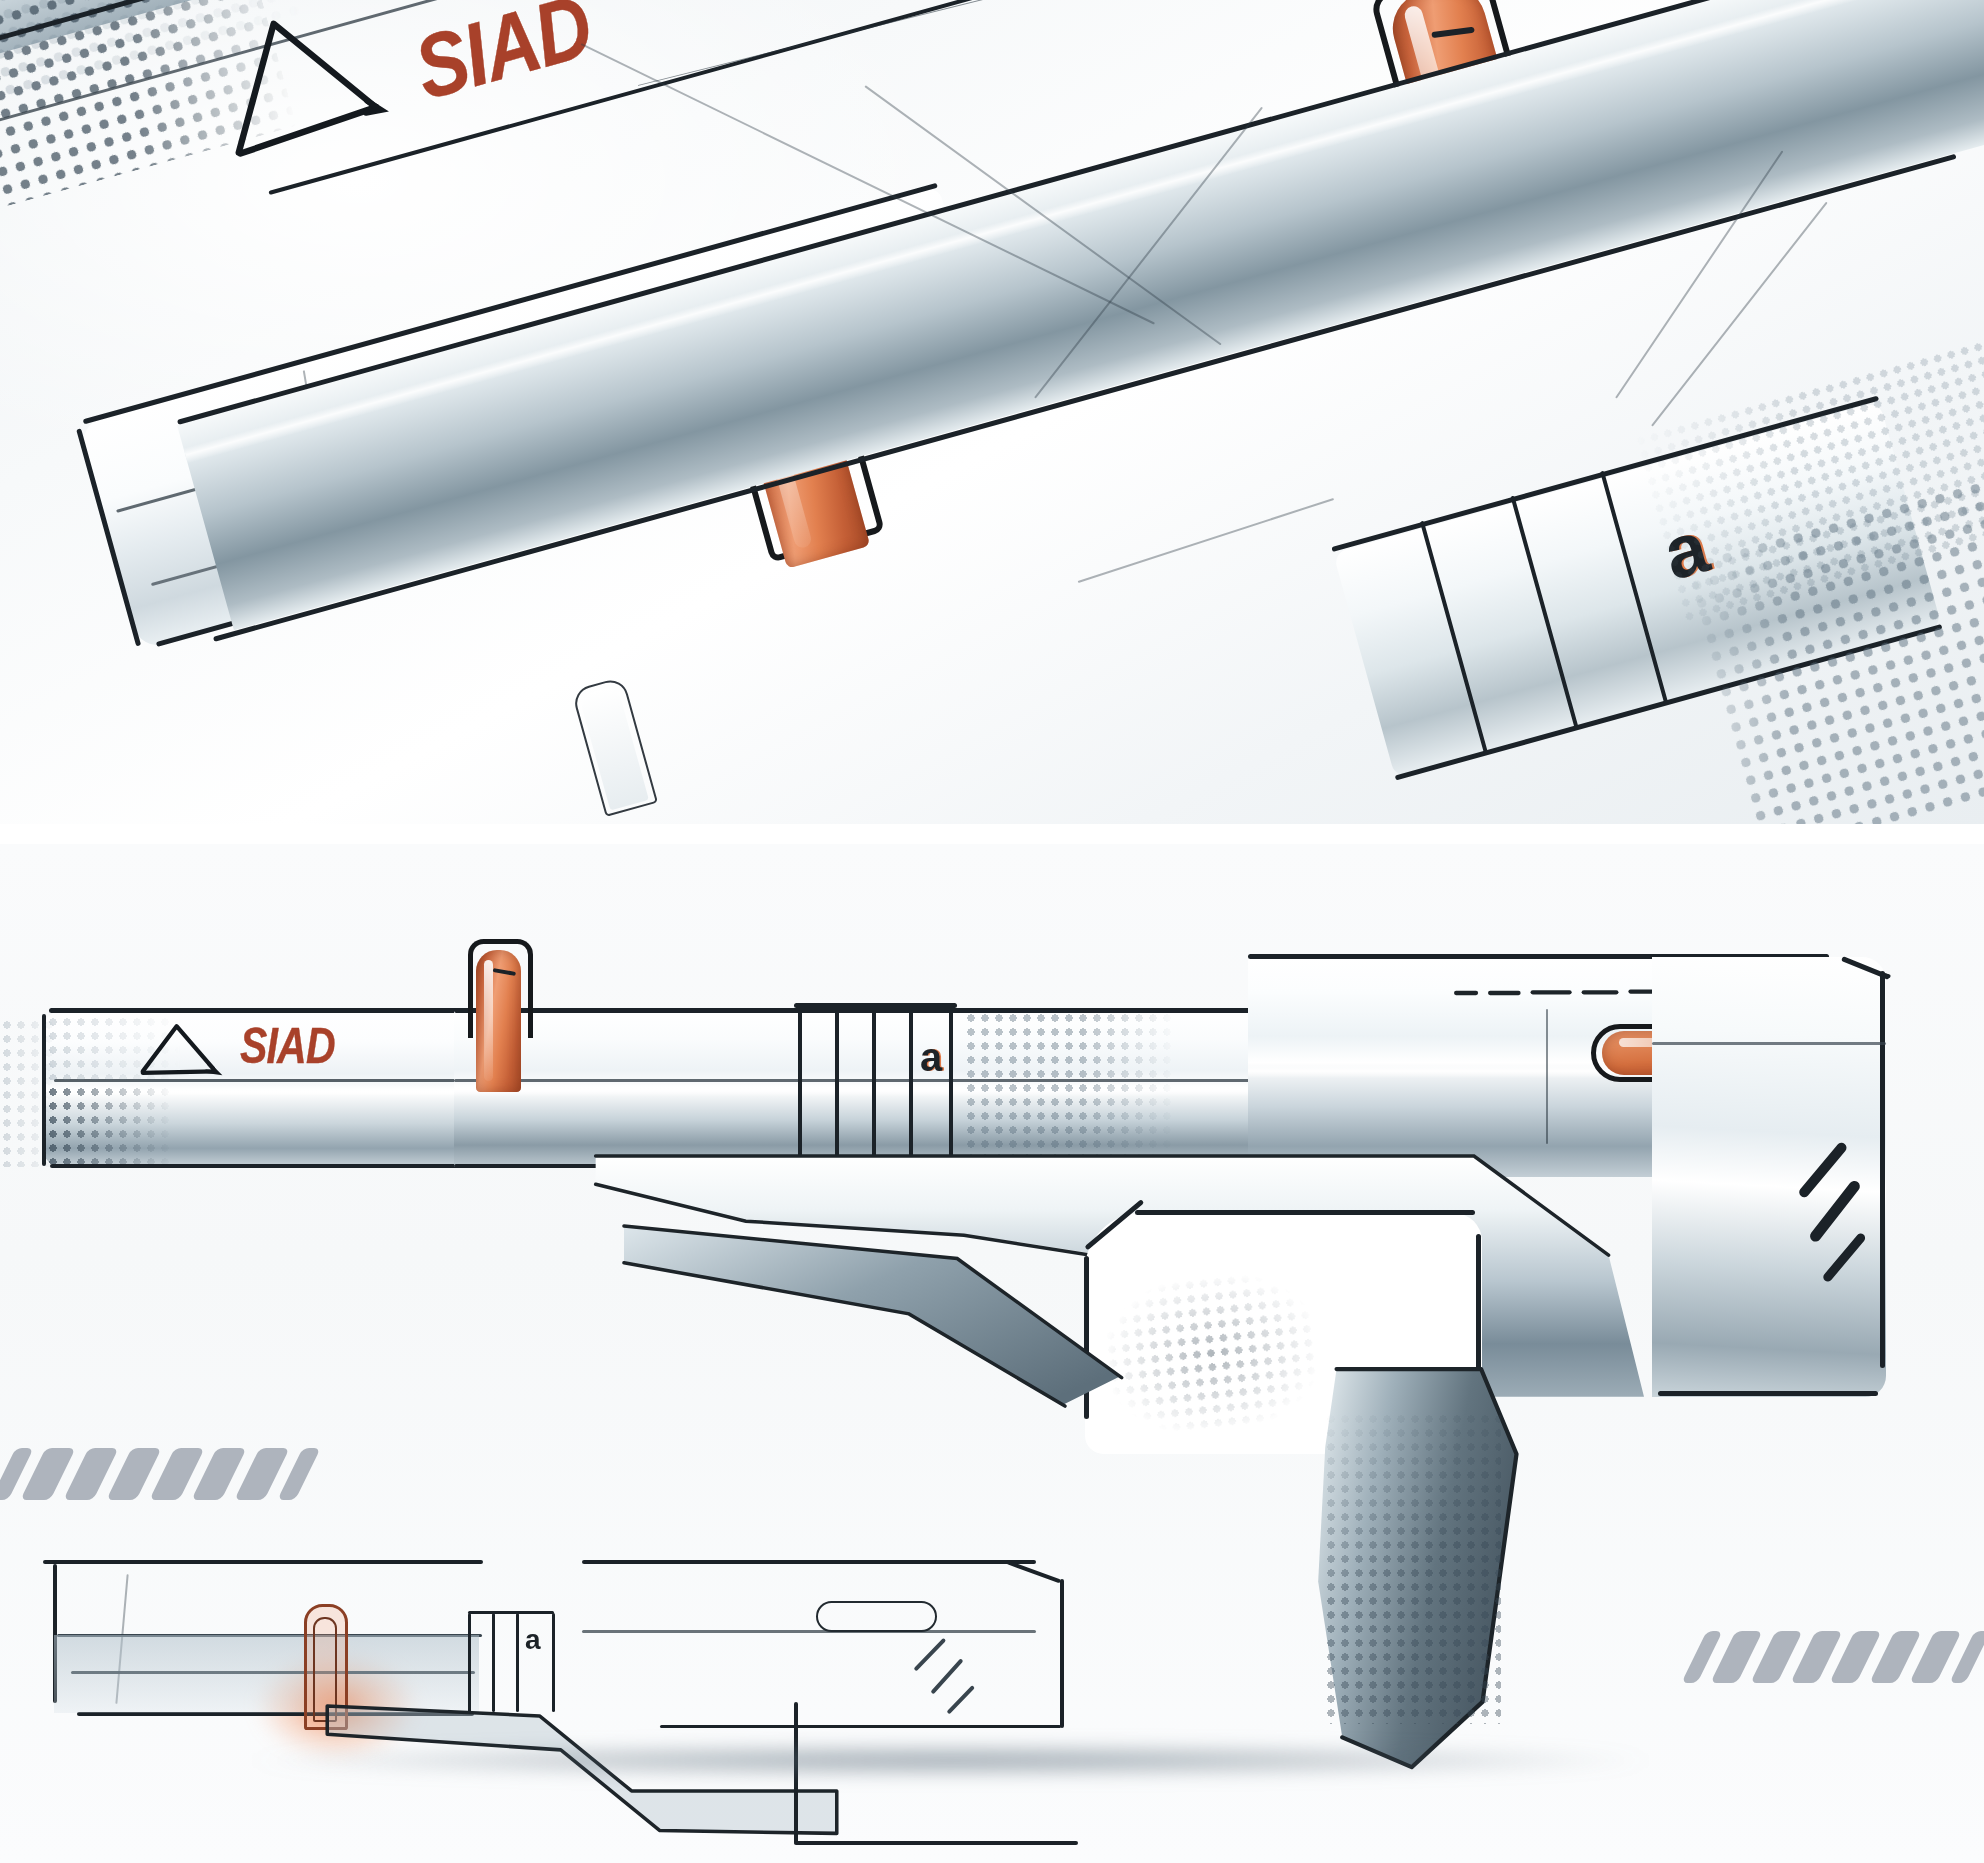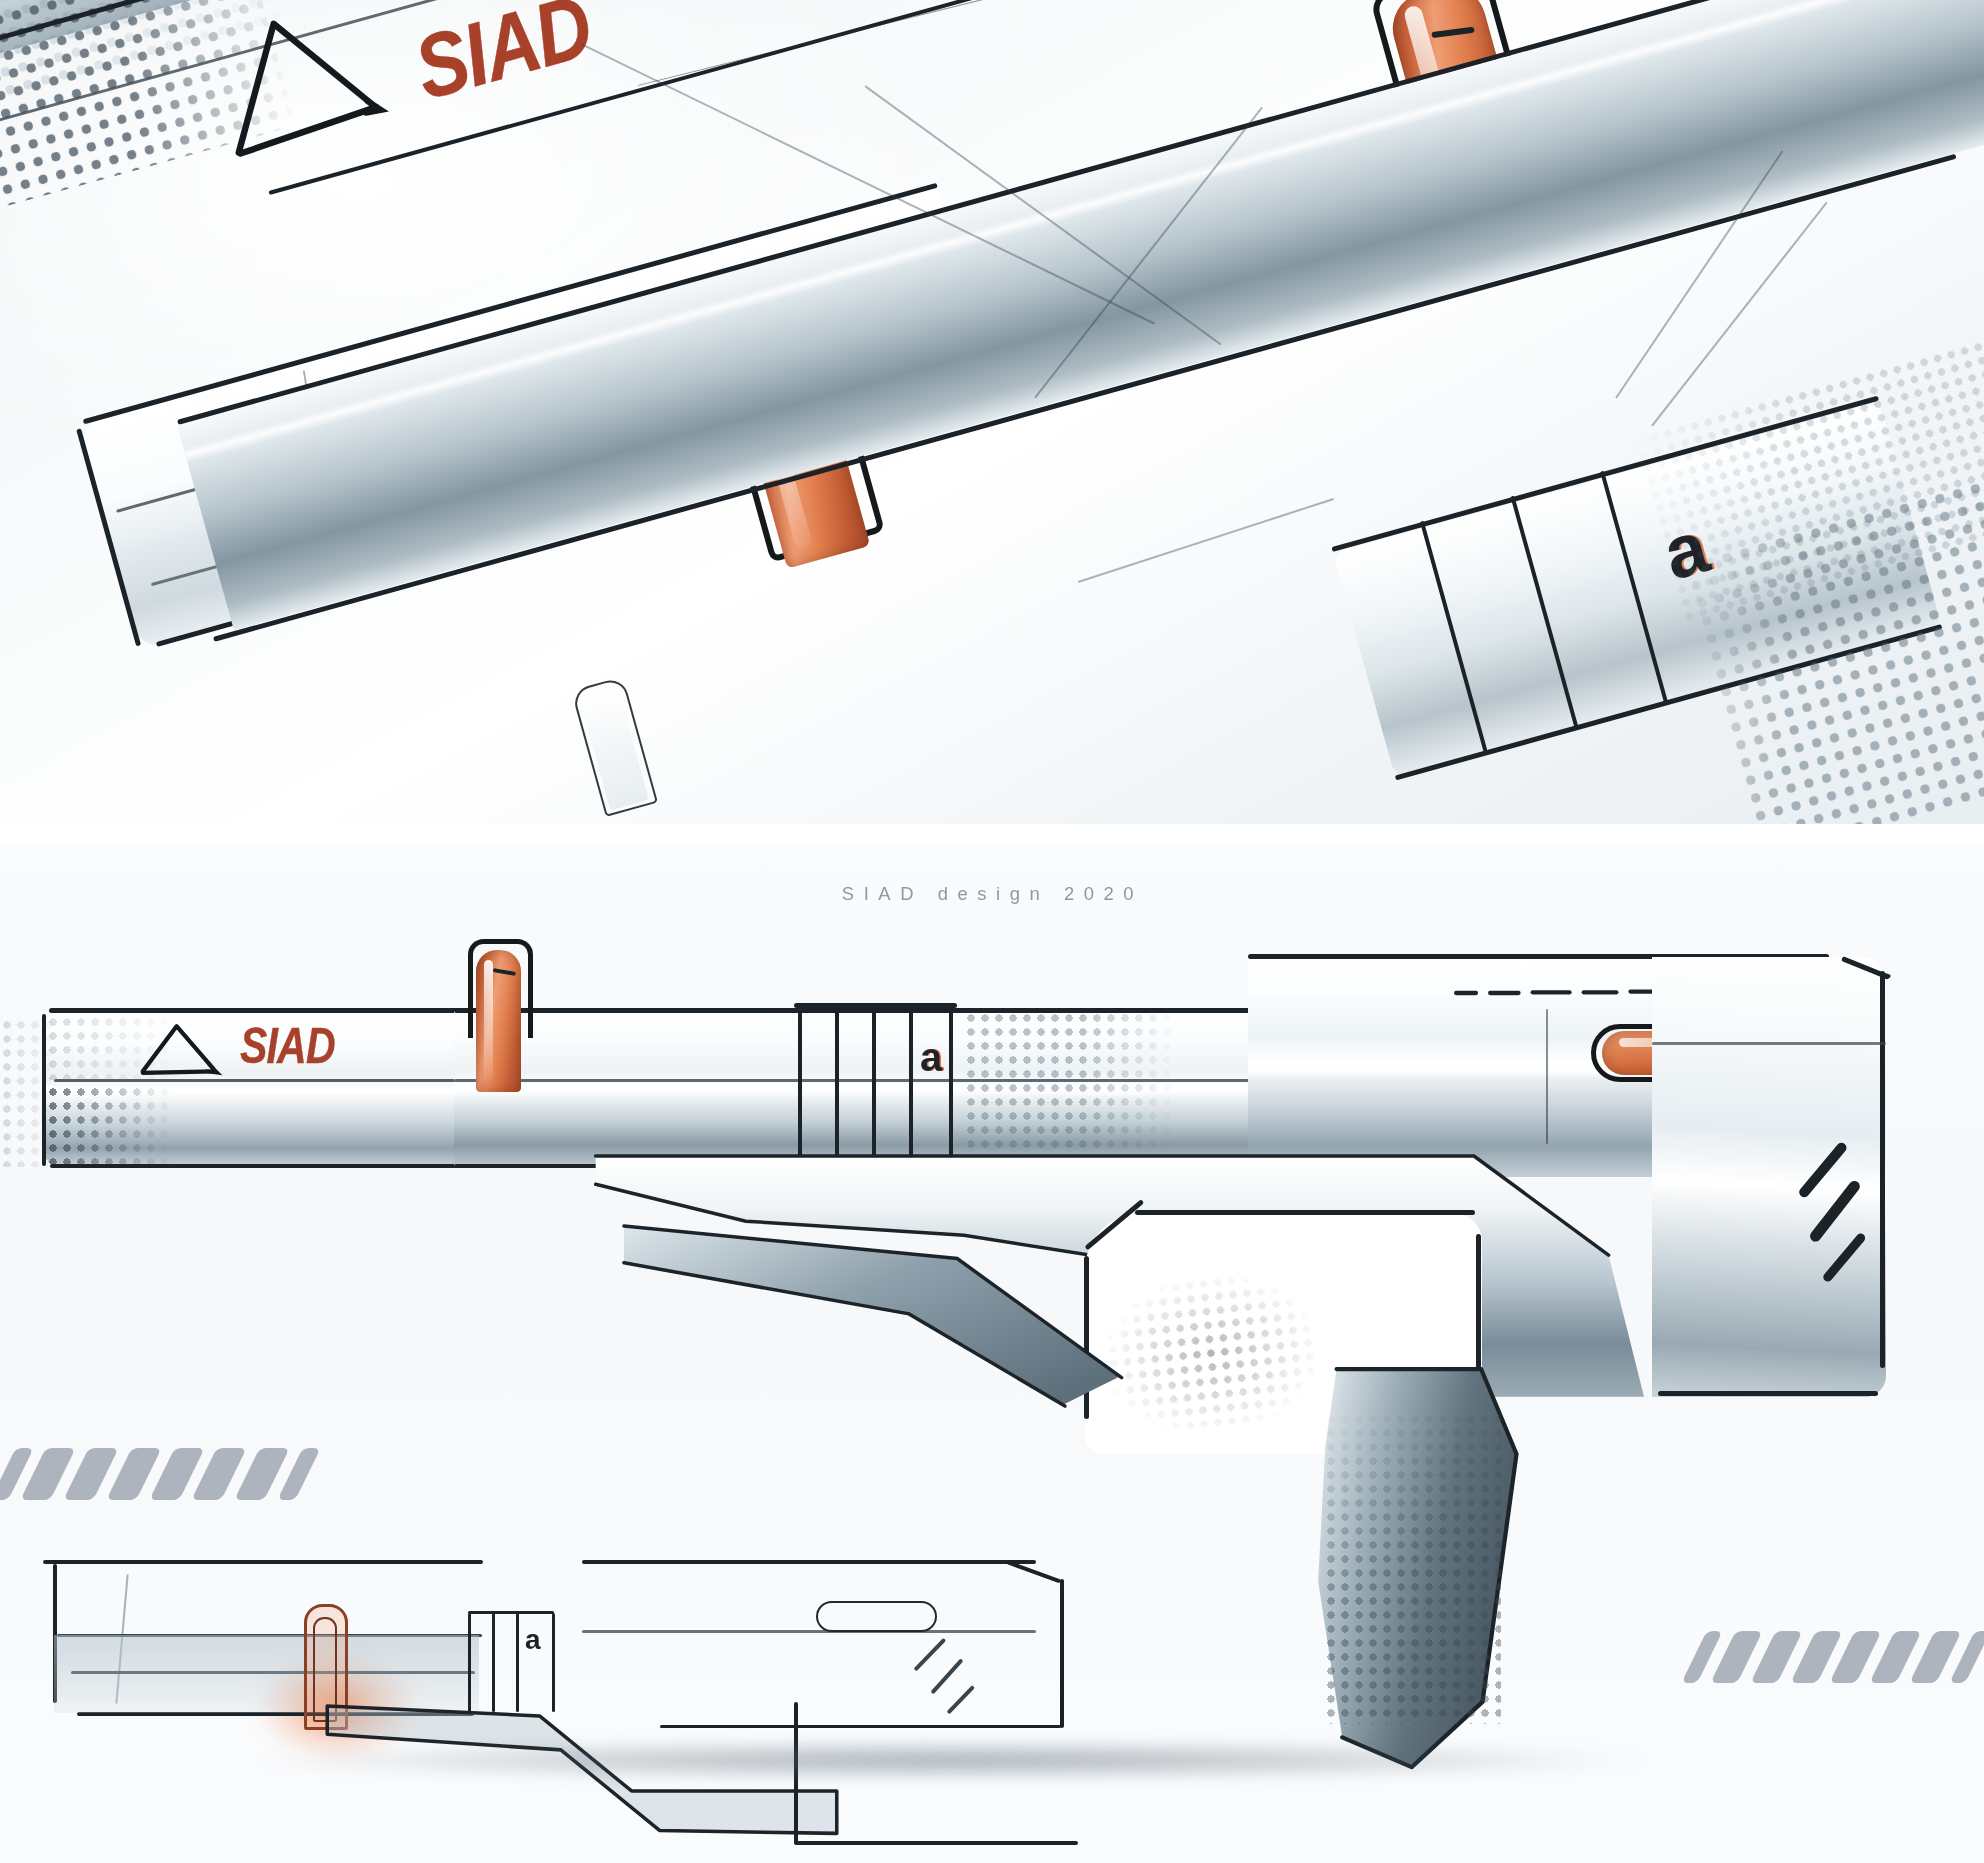--- a/index.html
+++ b/index.html
@@ -497,16 +497,15 @@
       <div style="position:absolute; left:751px; top:149px; width:284px; height:170px;">
         <div class="ink" style="left:0; top:0; width:3.5px; height:142px;"></div>
         <div class="ink" style="left:0; top:139px; width:284px; height:3.5px;"></div>
       </div>
     </div>
 
   </div>
 
   <div id="ground-shadow"></div>
 
-  <div id="caption">SIAD design 2020</div>
 
 </div>
 
 
 </body></html>

